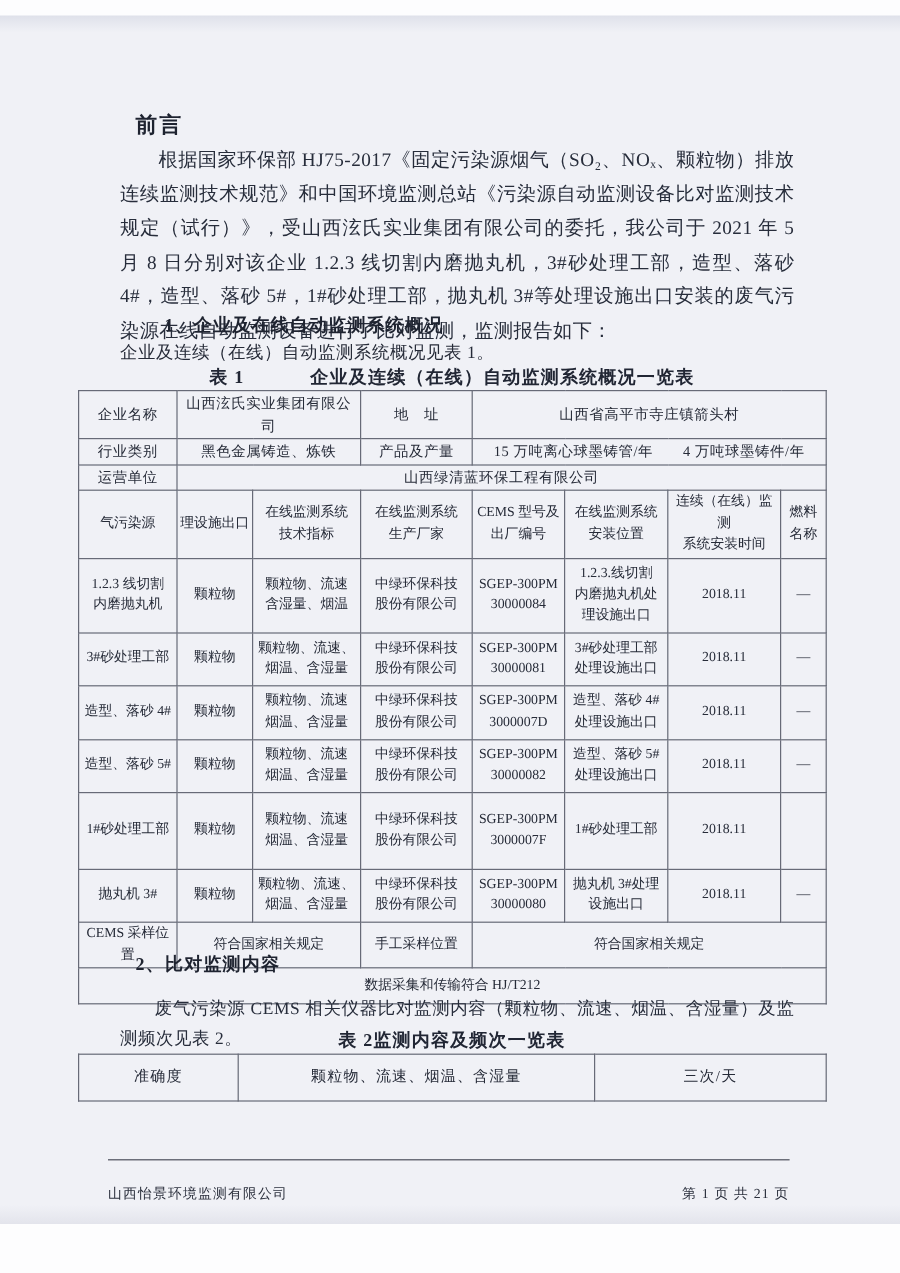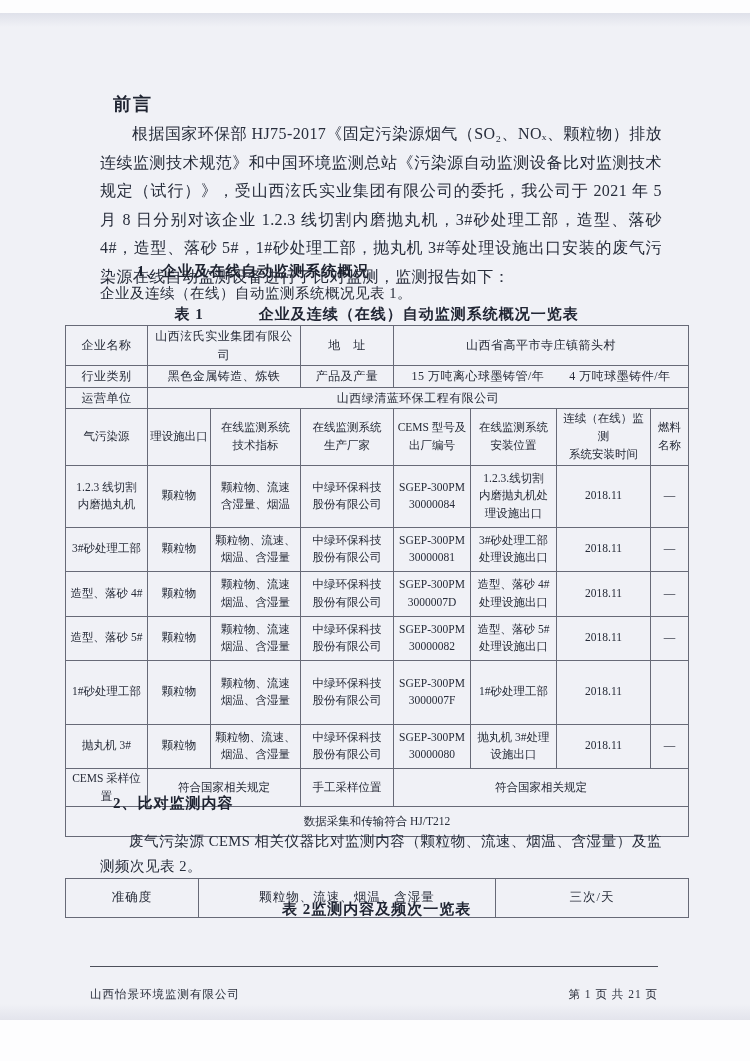--- a/index.html
+++ b/index.html
@@ -30,21 +30,21 @@
     letter-spacing:0.4px;color:#272d3b;
   }
   .h-sec{font-size:15px;font-weight:bold;color:#1e2330;letter-spacing:1px;}
   .h-sec1{left:113px;top:262px;margin-left:24px;}
   .intro1{left:100px;top:284px;font-size:14.5px;letter-spacing:0.5px;}
   .caption{
     display:flex;justify-content:center;align-items:baseline;
     font-size:15px;font-weight:bold;color:#212634;letter-spacing:1px;
   }
   .cap1{left:65px;top:305px;width:623px;gap:55px;}
-  .cap2{left:65px;top:900px;width:623px;}
+  .cap2{left:65px;top:858px;width:623px;}
   table{
     border-collapse:collapse;table-layout:fixed;
     font-size:11.5px;color:#262b38;
   }
   td,th{
     border:1px solid #676a77;
     text-align:center;vertical-align:middle;
     padding:1px 2px;white-space:pre-line;line-height:1.55;
     font-weight:normal;overflow:hidden;
   }

